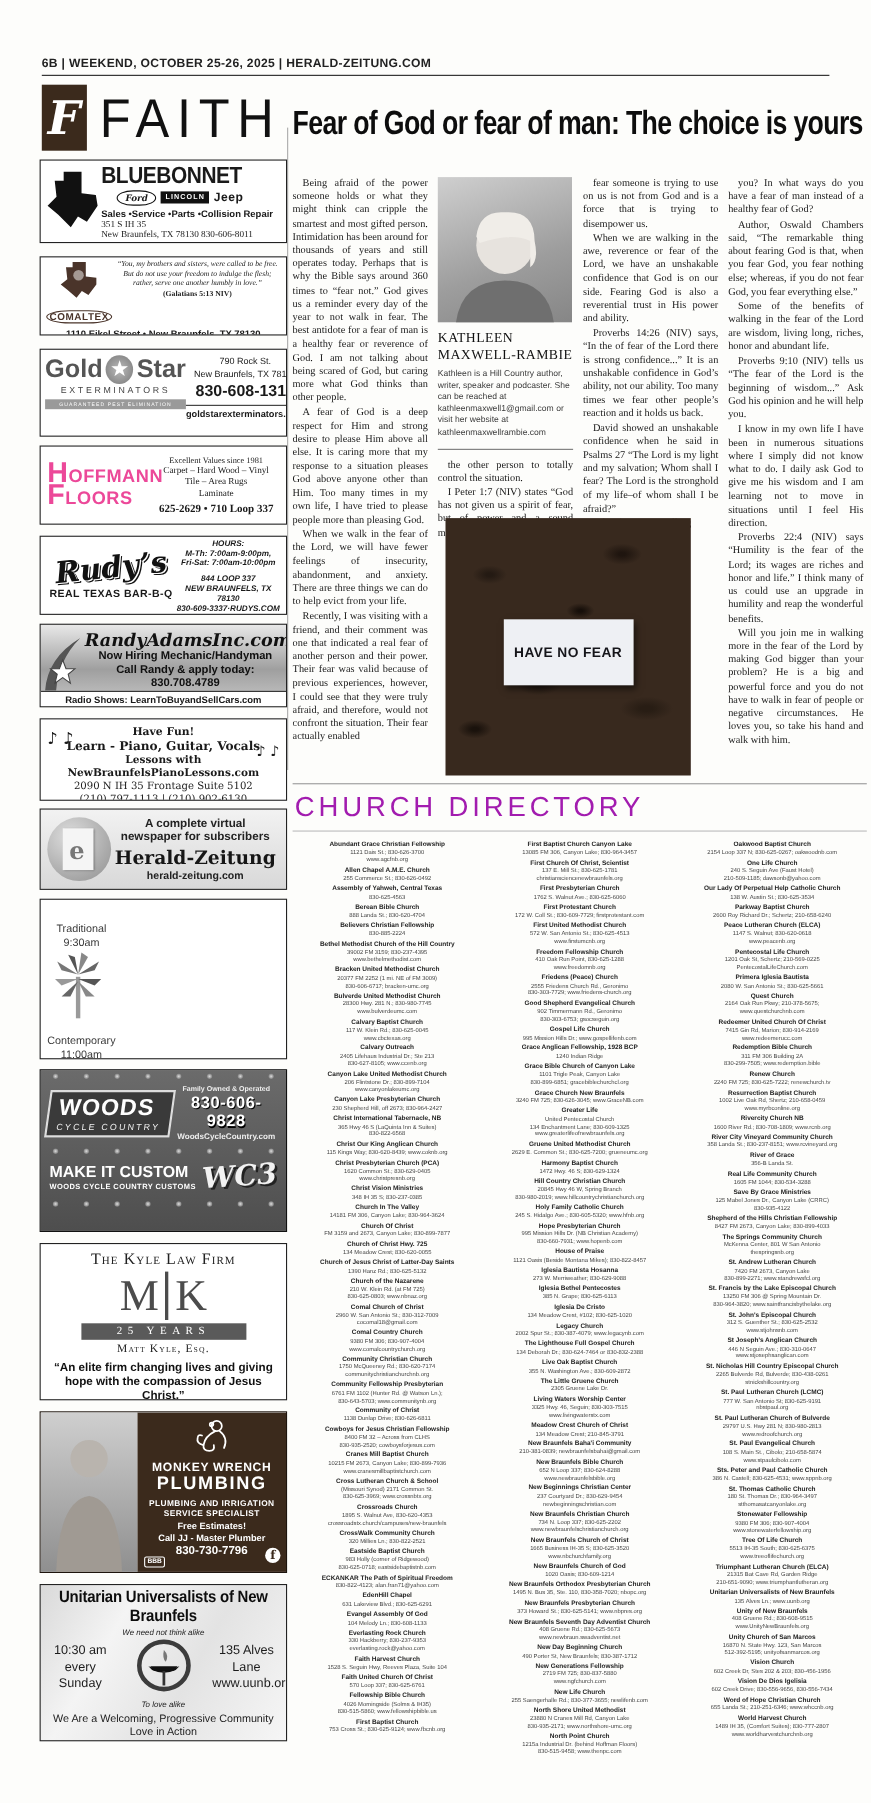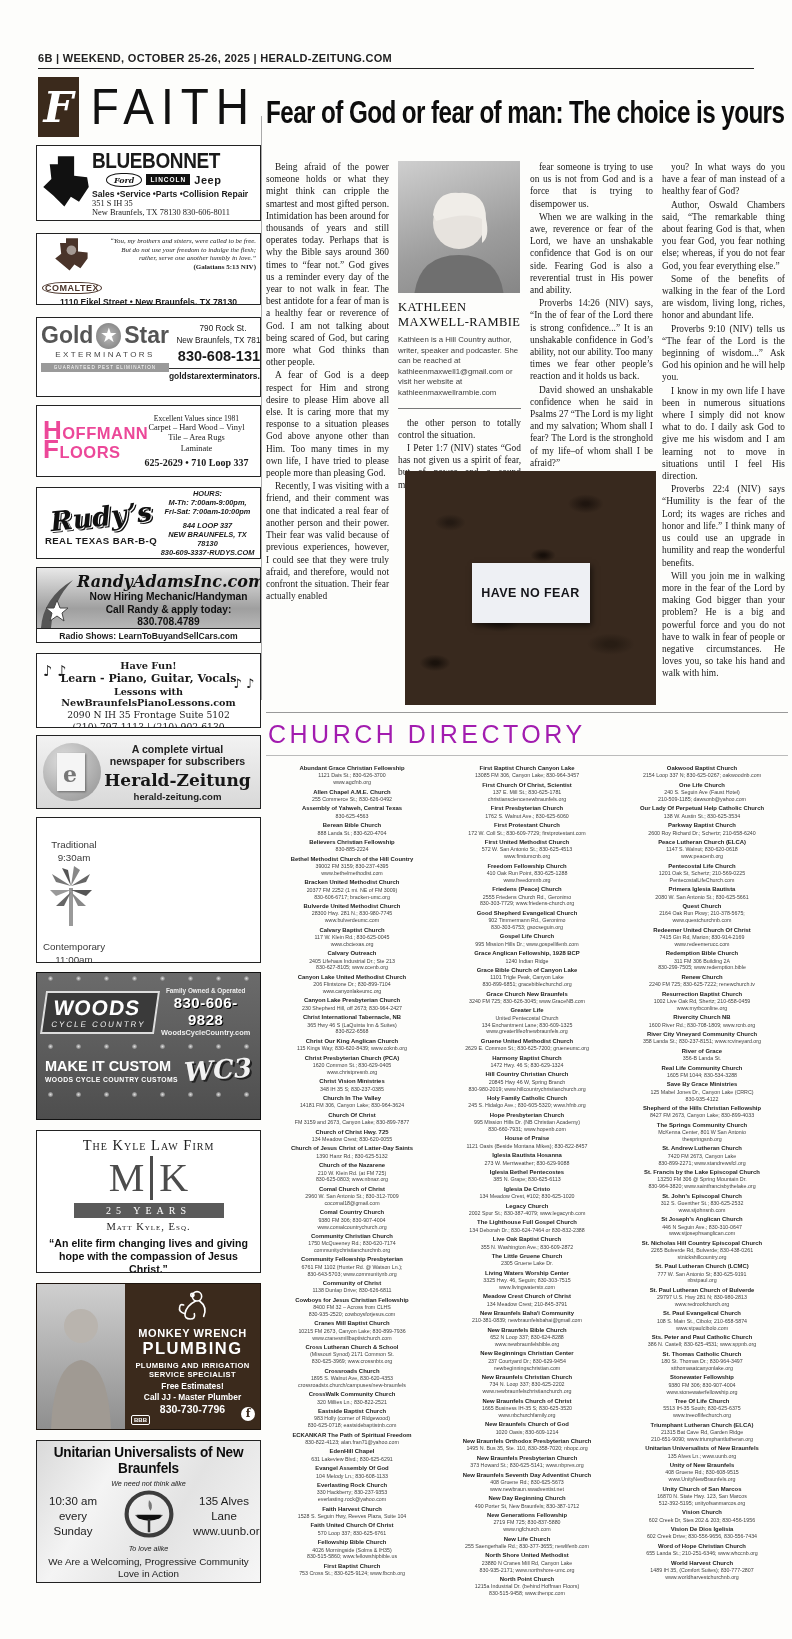--- a/index.html
+++ b/index.html
@@ -26,29 +26,29 @@
              line-height:12.2px;text-align:justify;text-indent:9px;color:#191919;}
   .portrait{width:122px;height:132px;background:linear-gradient(160deg,#cfcfcf,#9d9d9d 60%,#868686);
             position:relative;overflow:hidden;}
   .portrait svg{position:absolute;bottom:-4px;left:8px;}
   .byline-name{font-family:"Liberation Serif",serif;font-size:12.5px;letter-spacing:.4px;color:#111;
                margin-top:7px;line-height:15px;}
   .byline-bio{font-size:7.8px;line-height:10.6px;color:#3c3c3c;margin-top:5px;}
   .byline-rule{border-top:1px solid #777;margin:9px 0 8px 0;}
   .rail-article-divider{position:absolute;left:261px;top:116px;height:584px;border-left:.5px solid #aaa;}
   
-  .fear-photo{position:absolute;left:139px;top:376px;width:251px;height:234px;
+  .fear-photo{position:absolute;left:139px;top:376px;width:211px;height:234px;
               background:
                 radial-gradient(26px 14px at 18% 22%,#241a13 12%,transparent 60%),
                 radial-gradient(30px 16px at 72% 14%,#1f150f 10%,transparent 60%),
                 radial-gradient(34px 18px at 38% 64%,#211711 12%,transparent 62%),
                 radial-gradient(40px 18px at 82% 74%,#281d14 14%,transparent 60%),
                 radial-gradient(22px 12px at 55% 36%,#170f0a 10%,transparent 58%),
                 radial-gradient(26px 14px at 12% 82%,#1a120c 12%,transparent 60%),
-                #38291e;}
+                #38291e; padding-left: 12px;}
   .fear-card{position:absolute;left:50%;top:52%;transform:translate(-50%,-50%);
              width:118px;height:60px;background:#eef0f4;box-shadow:2px 3px 6px rgba(0,0,0,.55);
              display:flex;align-items:center;justify-content:center;
              font-size:12.5px;font-weight:bold;letter-spacing:.4px;color:#15151a;}
   
   .rail{position:absolute;left:36px;top:145px;width:225px;}
   .ad{box-sizing:border-box;width:225px;border:1.3px solid #222;background:#fff;position:relative;overflow:hidden;}
   .c{text-align:center;}
   
   .ad-bb{height:76px;margin-bottom:12px;display:flex;align-items:center;padding:3px;}
@@ -59,21 +59,21 @@
         border:1.2px solid #111;border-radius:50%/60%;padding:1px 7px;}
   .lincoln{background:#111;color:#fff;font-size:6.5px;letter-spacing:1px;padding:2px 4px;font-weight:bold;}
   .jeep{font-weight:bold;font-size:11px;letter-spacing:.5px;}
   .bb-line1{font-weight:bold;font-size:8.6px;}
   .bb-line2,.bb-line3{font-size:8.4px;font-family:"Liberation Serif",serif;}
   
   .ad-cx{height:72px;margin-bottom:12px;padding:3px 4px;}
   .cx-top{display:flex;}
   .cx-logo{width:62px;text-align:center;}
   .cx-quote{flex:1;font-family:"Liberation Serif",serif;font-style:italic;font-size:6.9px;
-            line-height:8.6px;text-align:right;color:#222;}
+            line-height:8.6px;text-align:center;color:#222;}
   .cx-cite{font-weight:bold;font-style:normal;font-size:7px;}
   .cx-name{font-size:9px;font-weight:bold;letter-spacing:.5px;border:1px solid #4a342a;border-radius:50%/70%;
            padding:0 2px;color:#4a342a;display:inline-block;margin-top:-4px;background:#fff;position:relative;}
   .cx-addr{font-weight:bold;font-size:8.6px;margin-top:2px;}
   
   .ad-gs{height:80px;margin-bottom:8px;display:flex;padding:4px;}
   .gs-left{width:128px;text-align:center;}
   .gs-name{font-size:23px;color:#555;display:flex;align-items:center;justify-content:center;gap:3px;font-weight:bold;}
   .gs-star{width:26px;height:26px;border-radius:50%;background:radial-gradient(#bbb,#777);color:#fff;
            display:flex;align-items:center;justify-content:center;font-size:17px;}
@@ -216,20 +216,21 @@
   </div>
 
   <div class="rail-article-divider"></div>
 
   <div class="article">
     <div class="headline">Fear of God or fear of man: The choice is yours</div>
     <div class="art-cols">
       <div class="art-col article-col-text">
           <p>Being afraid of the power someone holds or what they might think can cripple the smartest and most gifted person. Intimidation has been around for thousands of years and still operates today. Perhaps that is why the Bible says around 360 times to “fear not.” God gives us a reminder every day of the year to not walk in fear. The best antidote for a fear of man is a healthy fear or reverence of God. I am not talking about being scared of God, but caring more what God thinks than other people.</p>
           <p>A fear of God is a deep respect for Him and strong desire to please Him above all else. It is caring more that my response to a situation pleases God above anyone other than Him. Too many times in my own life, I have tried to please people more than pleasing God.</p>
+          <p>When we walk in the fear of the Lord, we will have fewer feelings of insecurity, abandonment, and anxiety. There are three things we can do to help evict from your life.</p>
           <p>Recently, I was visiting with a friend, and their comment was one that indicated a real fear of another person and their power. Their fear was valid because of previous experiences, however, I could see that they were truly afraid, and therefore, would not confront the situation. Their fear actually enabled</p>
         </div>
       <div class="art-col">
         <div class="portrait">
           <svg width="106" height="112" viewBox="0 0 106 112">
             <circle cx="53" cy="38" r="26" fill="#e7e3de"></circle>
             <path d="M8 112 Q12 70 53 70 Q94 70 98 112 Z" fill="#6f6f6f"></path>
             <path d="M27 30 Q30 6 53 8 Q80 6 80 34 Q84 52 76 58 L76 34 Q60 26 30 36 Z" fill="#f0ede8"></path>
           </svg>
         </div>

